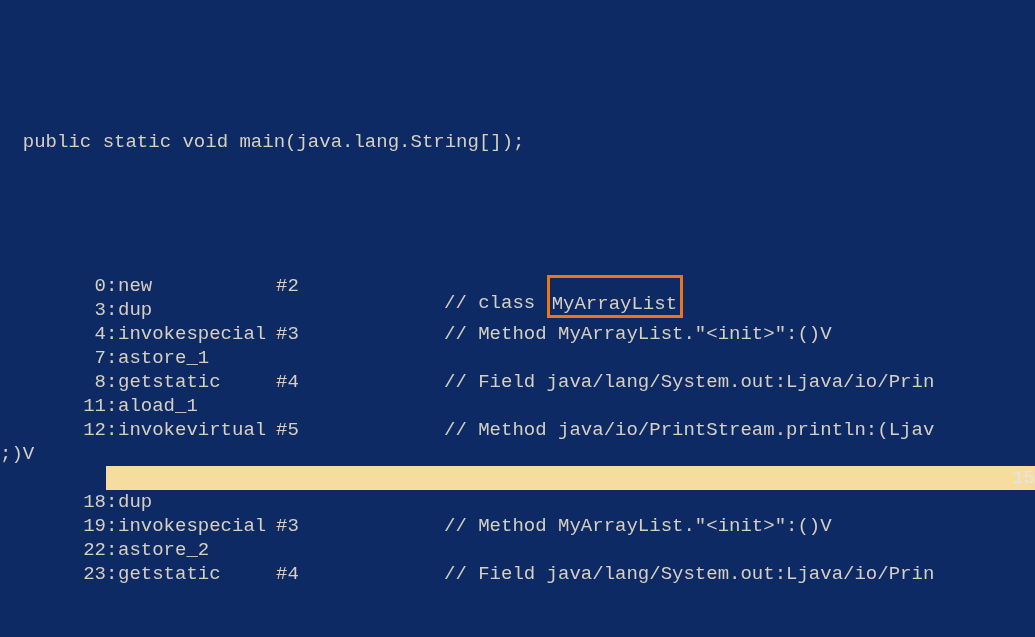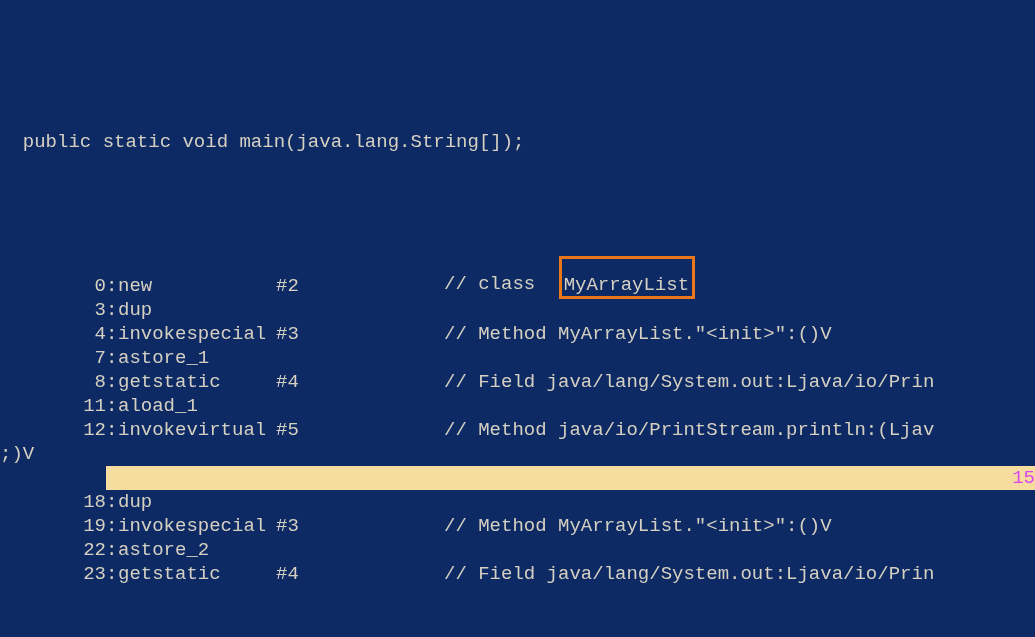--- a/index.html
+++ b/index.html
@@ -18,39 +18,39 @@
   }
   .canvas {
     position: absolute;
     top: 0;
     left: 0;
     padding-top: 10px;
   }
   .line {
     display: flex;
     height: 24px;
-    align-items: flex-end;
+    align-items: flex-start;
   }
   .col-gutter  { width: 60px;  text-align: right; display: inline-block; }
   .col-off     { width: 46px;  text-align: right; display: inline-block; }
   .col-colon   { width: 12px;  text-align: left;  display: inline-block; }
   .col-instr   { width: 158px; text-align: left;  display: inline-block; }
   .col-ref     { width: 168px; text-align: left;  display: inline-block; }
-  .col-comment { flex: 0 0 auto; white-space: pre; display: inline-flex; align-items: baseline; gap: 12px; }
+  .col-comment { flex: 0 0 auto; white-space: pre; display: inline-flex; align-items: baseline; }
 
   .highlight-bg {
     position: absolute;
     left: 106px;
     width: 929px;
     height: 24px;
     background: #f7dca0;
     z-index: 0;
   }
   .line > * { position: relative; z-index: 1; }
-  .dark { color: #d946ef; }
+  .dark { color: #e5e5e5; }
 
   .boxed {
     border: 3.5px solid #e97718;
     padding: 16px 3px 0 2px;
     display: inline-block;
     line-height: 21px;
     transform: translateY(1px);
   }
   .watermark {
     position: absolute;

